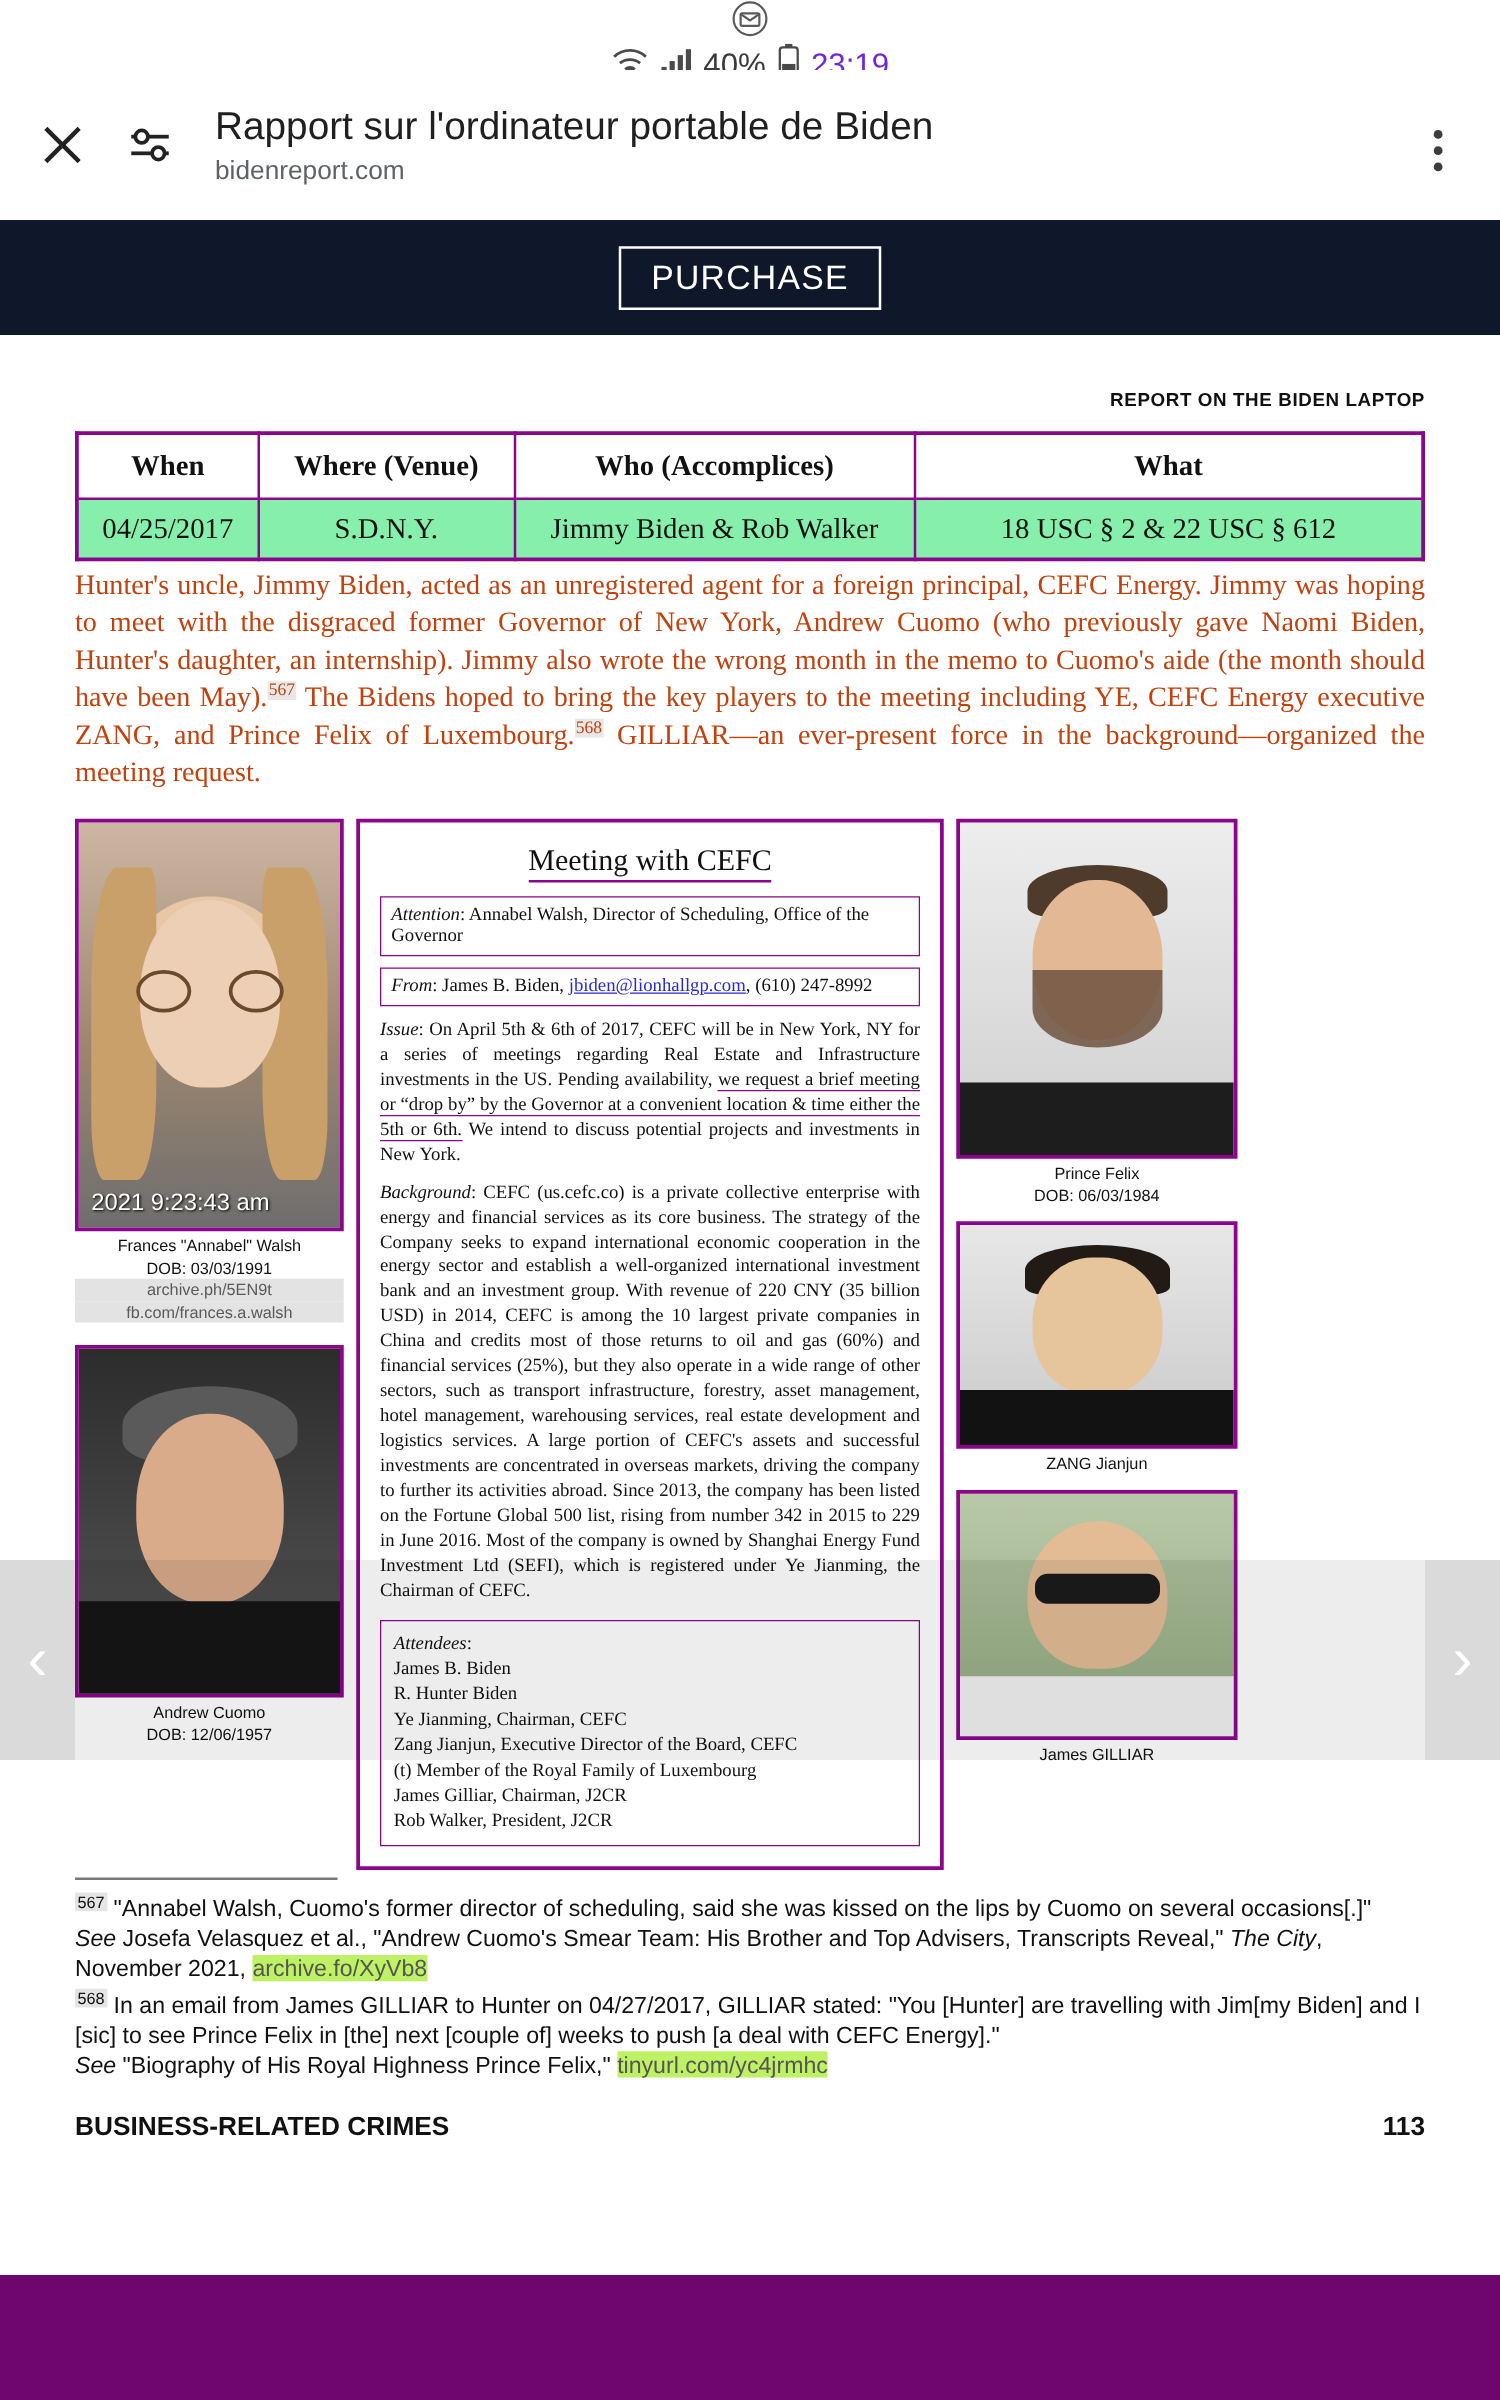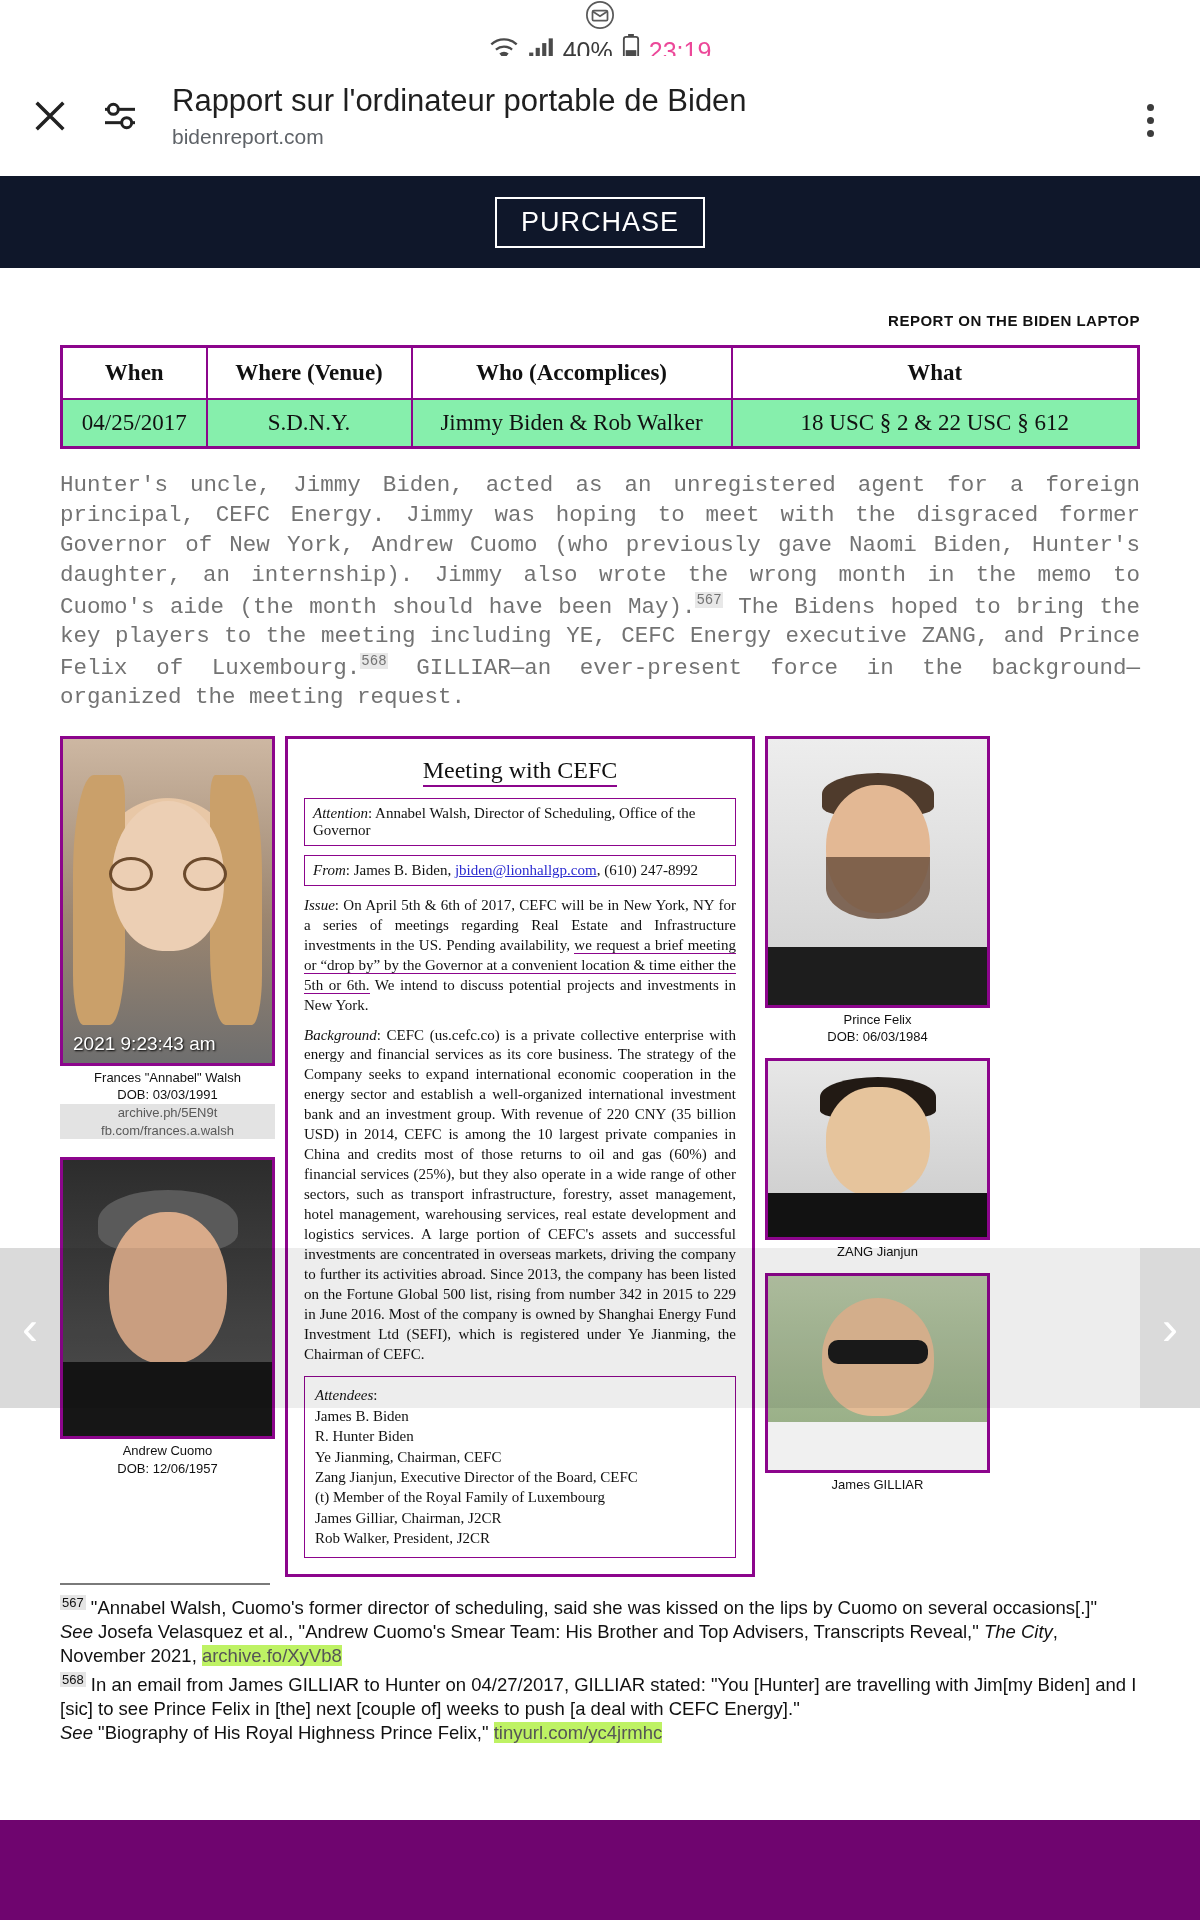--- a/index.html
+++ b/index.html
@@ -12,21 +12,21 @@
   .screen { width: 1200px; height: 1920px; position: relative; overflow: hidden; background:#fff; }
 
   
   .statusbar {
     height: 56px; width: 100%;
     display: flex; align-items: center; justify-content: space-between;
     padding: 0 22px; background: #ffffff; flex-direction: column;
   }
   .status-left { display:flex; align-items:center; gap:10px; }
   .status-right { display:flex; align-items:center; gap:9px; }
-  .status-text { font-size: 25px; color:#ec4899; font-family:"Liberation Sans",sans-serif; }
+  .status-text { font-size: 25px; color:#6d28d9; font-family:"Liberation Sans",sans-serif; }
   .pct { font-size: 25px; color:#3b3b3b; }
   .icn { display:inline-block; }
 
   
   .browserbar {
     height: 120px; width: 100%;
     display: flex; align-items: flex-start; padding: 18px 22px 0 22px;
     background: #ffffff; position: relative;
   }
   .bb-close { width: 56px; height: 56px; margin-top: 14px; display:flex; align-items:center; justify-content:center; }
@@ -64,23 +64,23 @@
   table.factbox { width: 100%; border-collapse: collapse; border: 3px solid #8c058c; }
   table.factbox th, table.factbox td {
     border: 2px solid #8c058c; text-align: center; font-size: 23px; color:#111;
     font-family: "Liberation Serif", serif;
   }
   table.factbox th { padding: 12px 6px; font-weight: bold; background:#fff; }
   table.factbox td { padding: 10px 6px; background: #86efac; }
 
   
   .bodytext {
-    margin-top: 22px; font-size: 22.5px; line-height: 1.33;
-    text-align: justify; color: #737373;
-    font-family: Liberation Mono, monospace;
+    margin-top: 4px; font-size: 22.5px; line-height: 1.33;
+    text-align: justify; color: #c2410c;
+    font-family: Liberation Serif, serif;
   }
   .bodytext sup { font-size: 14px; background:#e8e8e8; padding: 0 1px; }
 
   
   .figrow { display: flex; gap: 10px; margin-top: 14px; align-items: flex-start; }
   .col-left { width: 215px; }
   .col-mid  { width: 470px; }
   .col-right { width: 225px; }
 
   .photo { border: 3px solid #8c058c; width:100%; position: relative; overflow:hidden; background:#ddd; }
@@ -364,20 +364,24 @@
           <span>"Annabel Walsh, Cuomo's former director of scheduling, said she was kissed on the lips by Cuomo on several occasions[.]"</span><br>
           <em>See</em><span> Josefa Velasquez et al., "Andrew Cuomo's Smear Team: His Brother and Top Advisers, Transcripts Reveal," </span><em>The City</em><span>, November 2021, </span><span class="ln">archive.fo/XyVb8</span>
         </div>
         <div style="margin-top:4px">
           <span class="fnum">568</span>
           <span>In an email from James GILLIAR to Hunter on 04/27/2017, GILLIAR stated: "You [Hunter] are travelling with Jim[my Biden] and I [sic] to see Prince Felix in [the] next [couple of] weeks to push [a deal with CEFC Energy]."</span><br>
           <em>See</em><span> "Biography of His Royal Highness Prince Felix," </span><span class="ln">tinyurl.com/yc4jrmhc</span>
         </div>
       </div>
 
+      <div class="footer-row">
+        <span>BUSINESS-RELATED CRIMES</span>
+        <span>113</span>
+      </div>
     </div>
 
     <div class="side-shade"></div>
     <div class="edge left">
       <span class="chev">‹</span>
     </div>
     <div class="edge right">
       <span class="chev">›</span>
     </div>
   </div>

